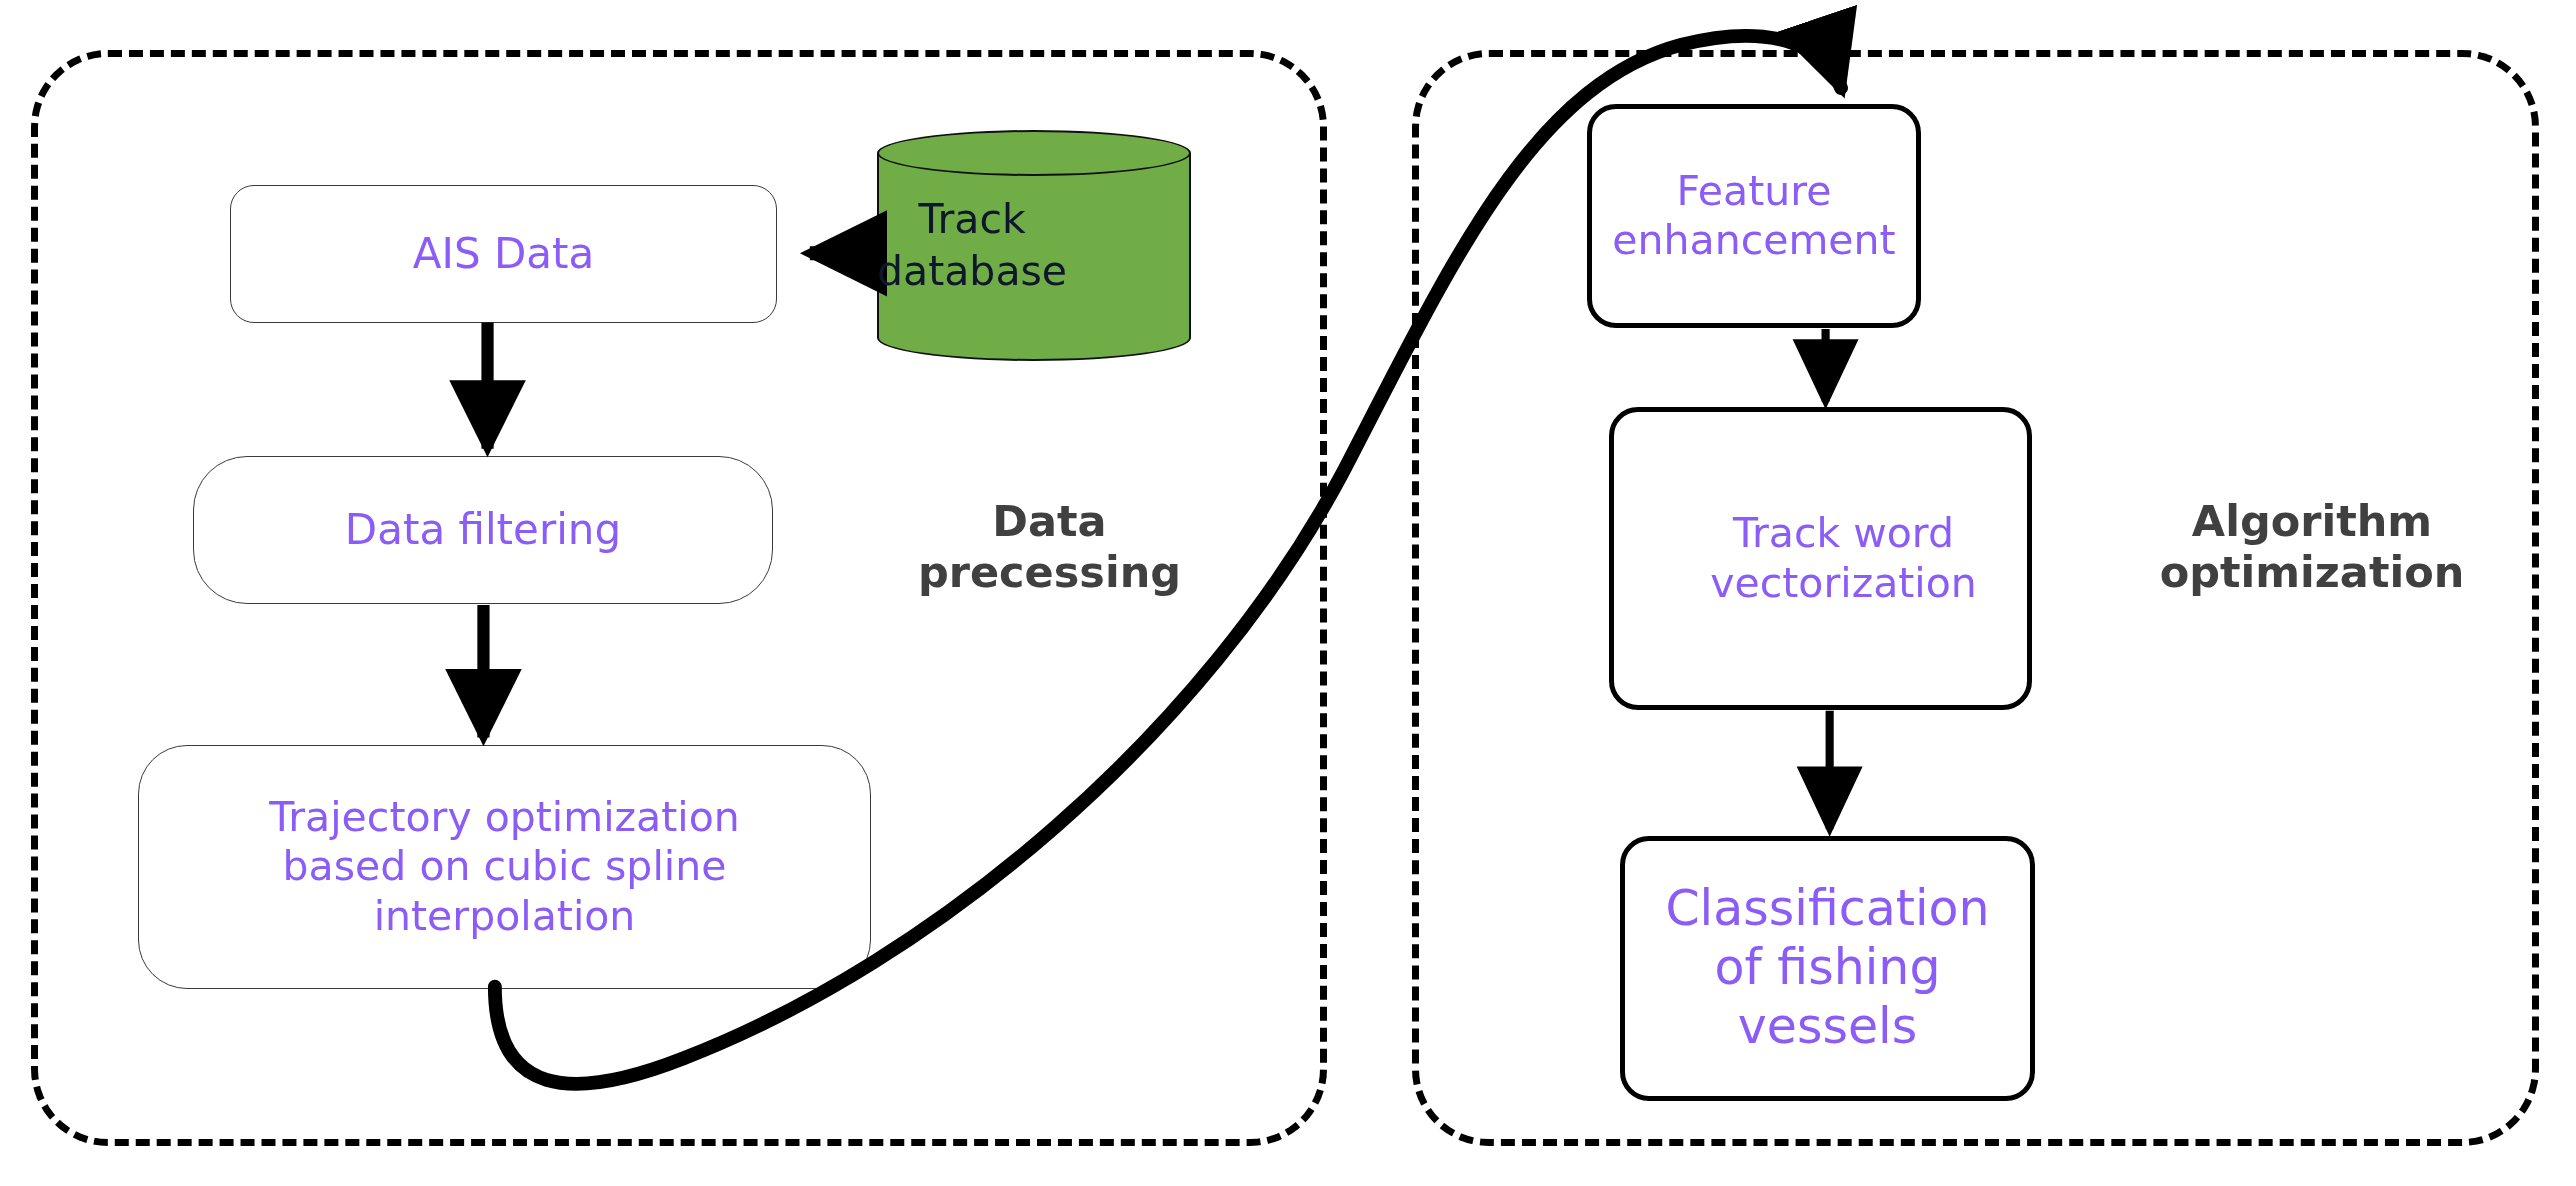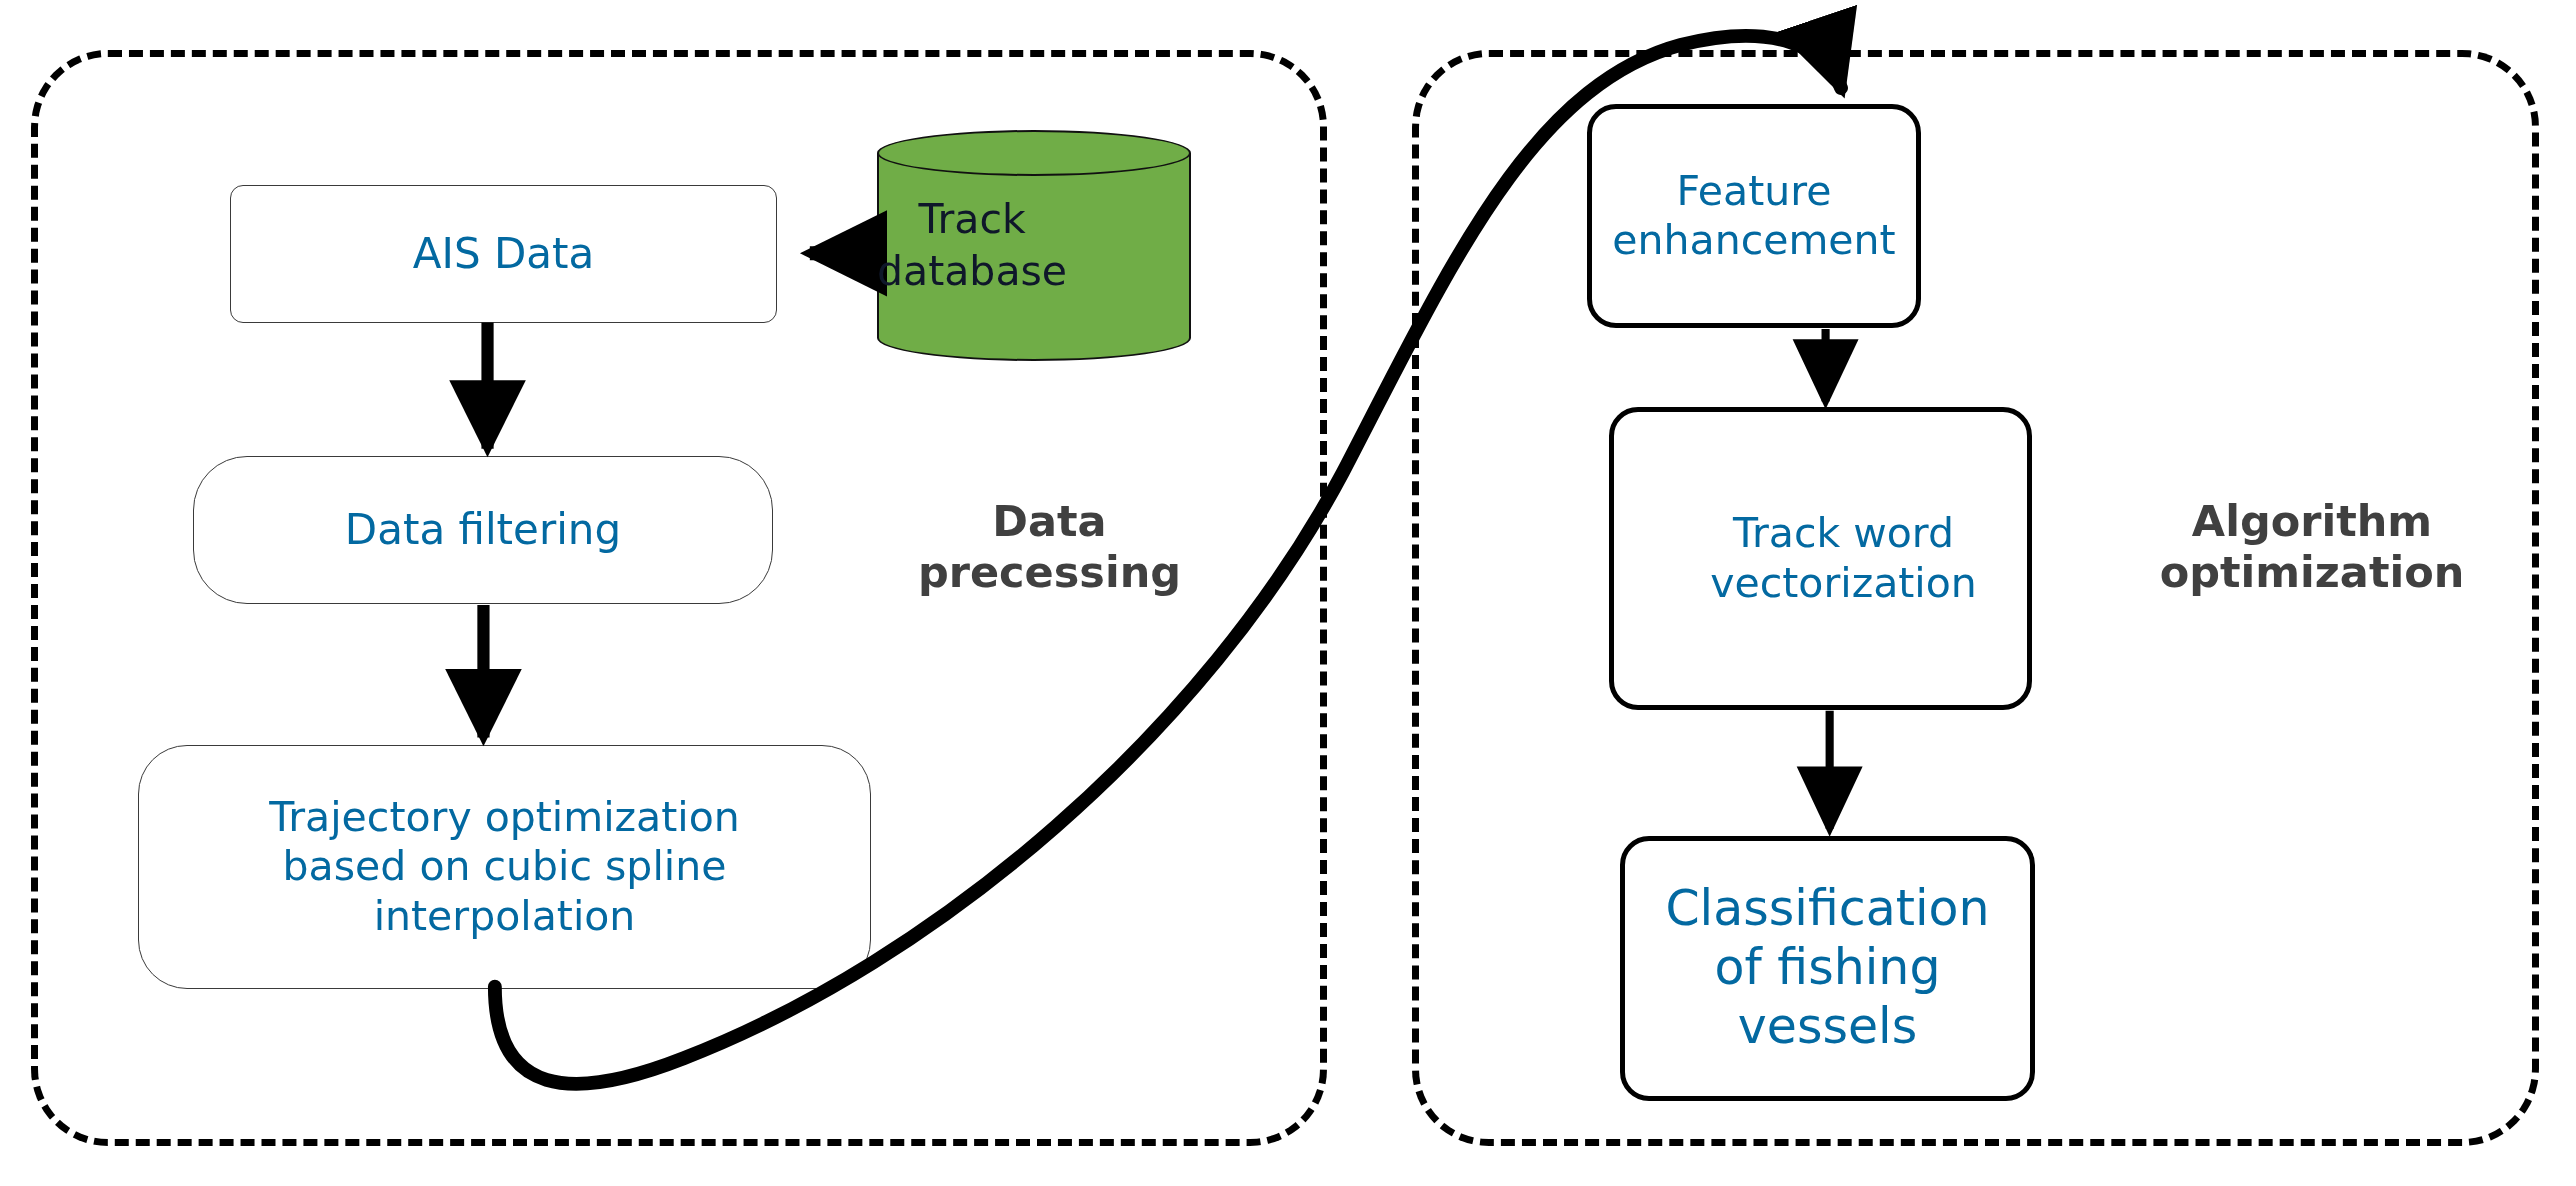--- a/index.html
+++ b/index.html
@@ -8,21 +8,21 @@
   #stage{position:relative;width:2576px;height:1187px;background:#fff;}
 
   .panel{position:absolute;box-sizing:border-box;}
   .panel-dash{border-style:dashed;border-color:#000;background:transparent;}
 
   .group-label{position:absolute;font-weight:bold;color:#404040;
       text-align:center;line-height:1.18;letter-spacing:0px;}
 
   .node{position:absolute;box-sizing:border-box;background:#ffffff;
       display:flex;align-items:center;justify-content:center;text-align:center;
-      color:#0369a1;line-height:1.2;}
+      color:#8b5cf6;line-height:1.2;}
   .node-thin{border:1.6px solid #3a3a3a;}
   .node-thick{border:5.7px solid #000;}
 
   .cyl{position:absolute;}
   .cyl-body{position:absolute;left:0;right:0;top:23px;bottom:23px;
       background:#70ad47;border-left:2.4px solid #111;border-right:2.4px solid #111;}
   .cyl-top{position:absolute;left:0;right:0;top:0;height:46px;
       background:#70ad47;border:2.4px solid #111;border-radius:50%;box-sizing:border-box;}
   .cyl-bot{position:absolute;left:0;right:0;bottom:0;height:46px;
       background:#70ad47;border:2.4px solid #111;border-radius:50%;box-sizing:border-box;}
@@ -38,21 +38,21 @@
 
 <div id="stage">
 
   <div class="panel panel-dash" style="left:31px;top:50px;width:1296px;height:1096px;border-width:7.3px;border-radius:77px;"></div>
 
   <div class="group-label" style="left:899px;top:496px;width:301px;font-size:43px;">
     <div>Data</div>
     <div>precessing</div>
   </div>
 
-  <div class="node node-thin" style="left:230px;top:185px;width:547px;height:138px;border-radius:13px;font-size:42px;">
+  <div class="node node-thin" style="left:230px;top:185px;width:547px;height:138px;border-radius:24px;font-size:42px;">
     <span>AIS Data</span>
   </div>
 
   <div class="cyl" style="left:877px;top:130px;width:314px;height:231px;">
     <div class="cyl-bot"></div>
     <div class="cyl-body"></div>
     <div class="cyl-top"></div>
     <div class="cyl-label" style="font-size:41px;">
       <div>
         <div>Track</div>

